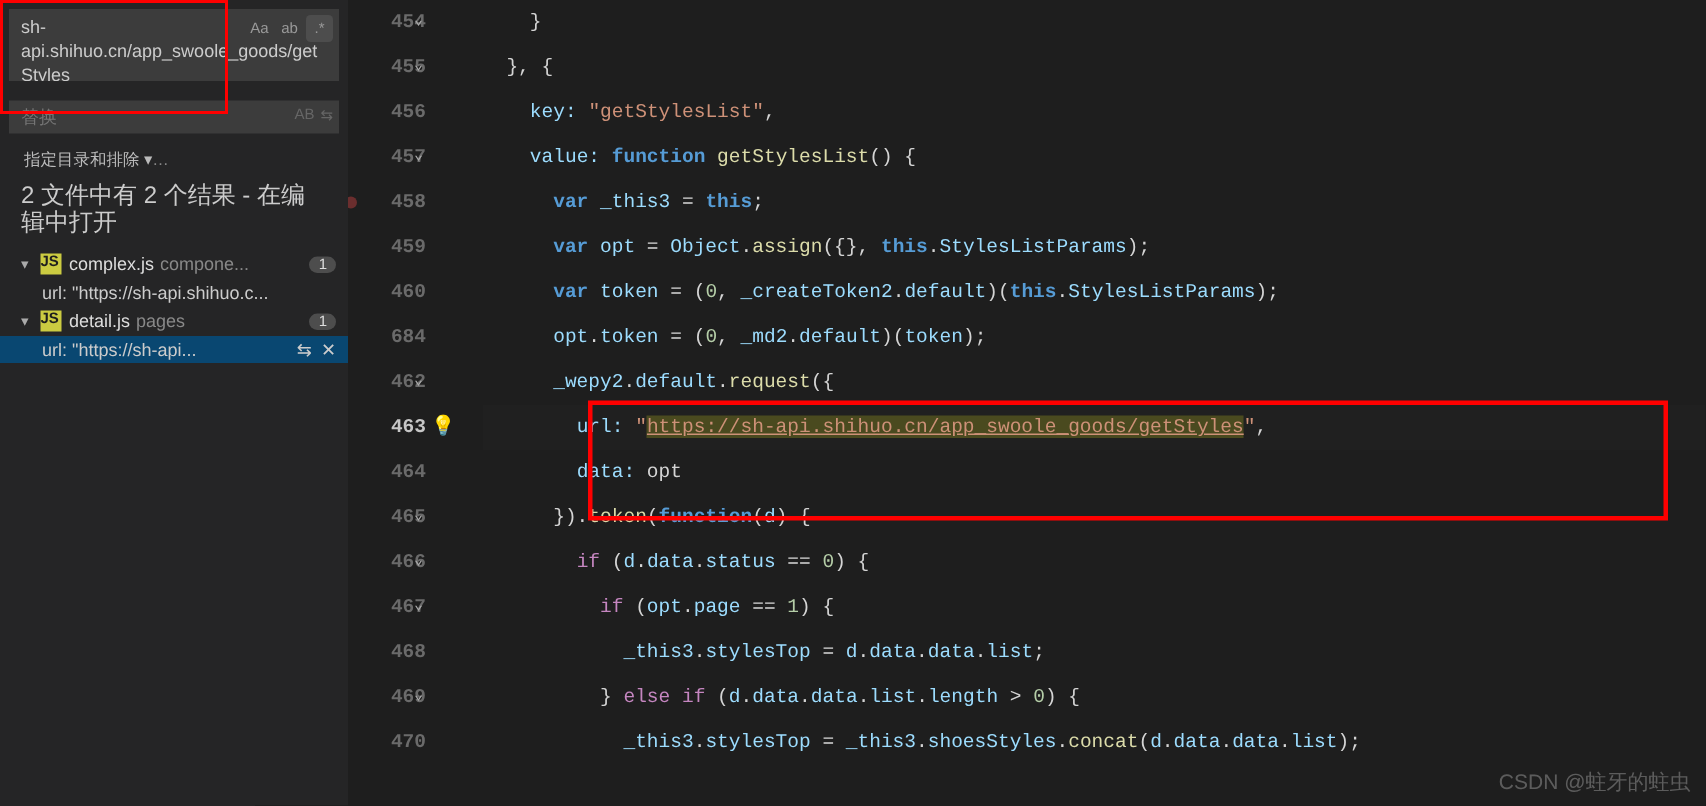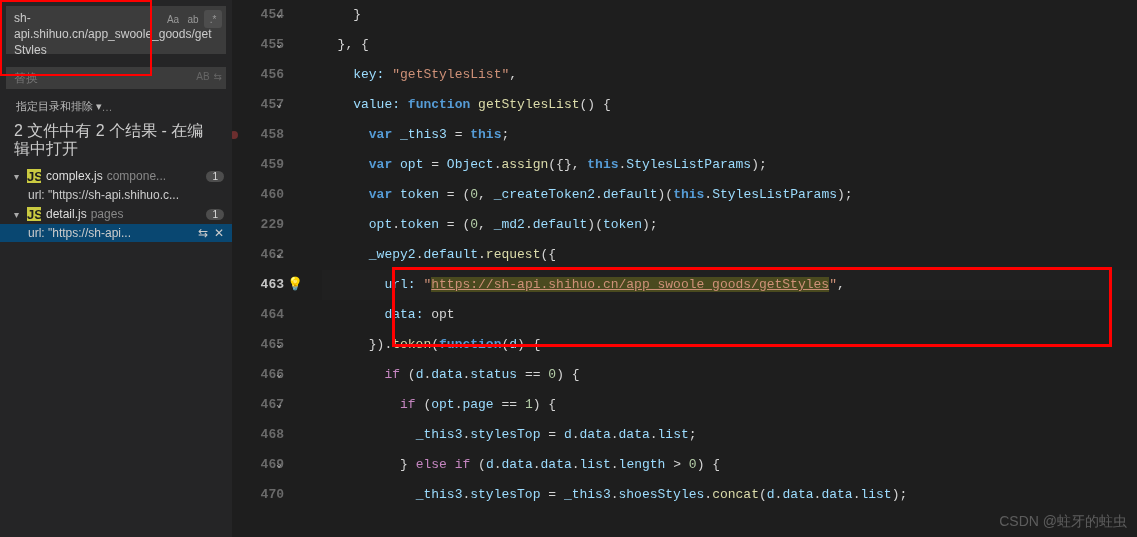--- a/index.html
+++ b/index.html
@@ -14,21 +14,21 @@
 .replace-input { width: 100%; background: #3c3c3c; border: none; color: #ccc; padding: 4px 8px; font-size: 12px; }
 .replace-opts { position: absolute; right: 10px; top: 8px; display: flex; gap: 4px; color: #666; font-size: 10px; }
 .filter-row { padding: 4px 16px; display: flex; align-items: center; color: #bbb; font-size: 11px; }
 .filter-row::after { content: ''; flex: 1; }
 .dots { margin-left: auto; color: #888; }
 .results-msg { padding: 4px 14px; color: #ccc; font-size: 16px; line-height: 18px; }
 .tree { flex: 1; overflow: hidden; padding-top: 4px; }
 .file-row { display: flex; align-items: center; padding: 2px 8px 2px 14px; color: #ccc; cursor: pointer; }
 .file-row .chev { width: 12px; color: #aaa; font-size: 10px; }
 .file-row .icon { width: 16px; height: 16px; margin-right: 4px; display: flex; align-items: center; justify-content: center; font-size: 10px; }
-.js-icon { background: #cbcb41; color: #1e1e1e; font-weight: bold; width: 14px; height: 14px; font-size: 13px; }
+.js-icon { background: #cbcb41; color: #1e1e1e; font-weight: bold; width: 14px; height: 14px; font-size: 10px; }
 .file-name { color: #ddd; }
 .file-path { color: #888; margin-left: 4px; overflow: hidden; text-overflow: ellipsis; white-space: nowrap; flex: 1; }
 .badge { background: #4d4d4d; color: #ddd; border-radius: 8px; padding: 0 6px; font-size: 10px; margin-left: 4px; }
 .match-row { display: flex; align-items: center; padding: 2px 8px 2px 28px; color: #ccc; cursor: pointer; font-size: 12px; }
 .match-row.active { background: #094771; }
 .match-text { overflow: hidden; text-overflow: ellipsis; white-space: nowrap; flex: 1; }
 .match-actions { display: flex; gap: 6px; color: #ccc; }
 .editor { flex: 1; display: flex; background: #1e1e1e; overflow: hidden; position: relative; }
 .gutter { width: 70px; text-align: right; padding: 0 18px 0 0; color: #6a6a6a; user-select: none; position: relative; font-weight: bold; }
 .gutter .ln { height: 30px; line-height: 30px; font-size: 13px; position: relative; }
@@ -109,21 +109,21 @@
 
 <div class="editor">
   <div class="gutter">
     <div class="ln"><span>454</span><span class="chev">⌄</span></div>
     <div class="ln"><span>455</span><span class="chev">⌄</span></div>
     <div class="ln"><span>456</span></div>
     <div class="ln"><span>457</span><span class="chev">⌄</span></div>
     <div class="ln"><span class="bp"></span><span>458</span></div>
     <div class="ln"><span>459</span></div>
     <div class="ln"><span>460</span></div>
-    <div class="ln"><span>229</span></div>
+    <div class="ln"><span>684</span></div>
     <div class="ln"><span>462</span><span class="chev">⌄</span></div>
     <div class="ln cur"><span>463</span><span class="bulb">💡</span></div>
     <div class="ln"><span>464</span></div>
     <div class="ln"><span>465</span><span class="chev">⌄</span></div>
     <div class="ln"><span>466</span><span class="chev">⌄</span></div>
     <div class="ln"><span>467</span><span class="chev">⌄</span></div>
     <div class="ln"><span>468</span></div>
     <div class="ln"><span>469</span><span class="chev">⌄</span></div>
     <div class="ln"><span>470</span></div>
   </div>

